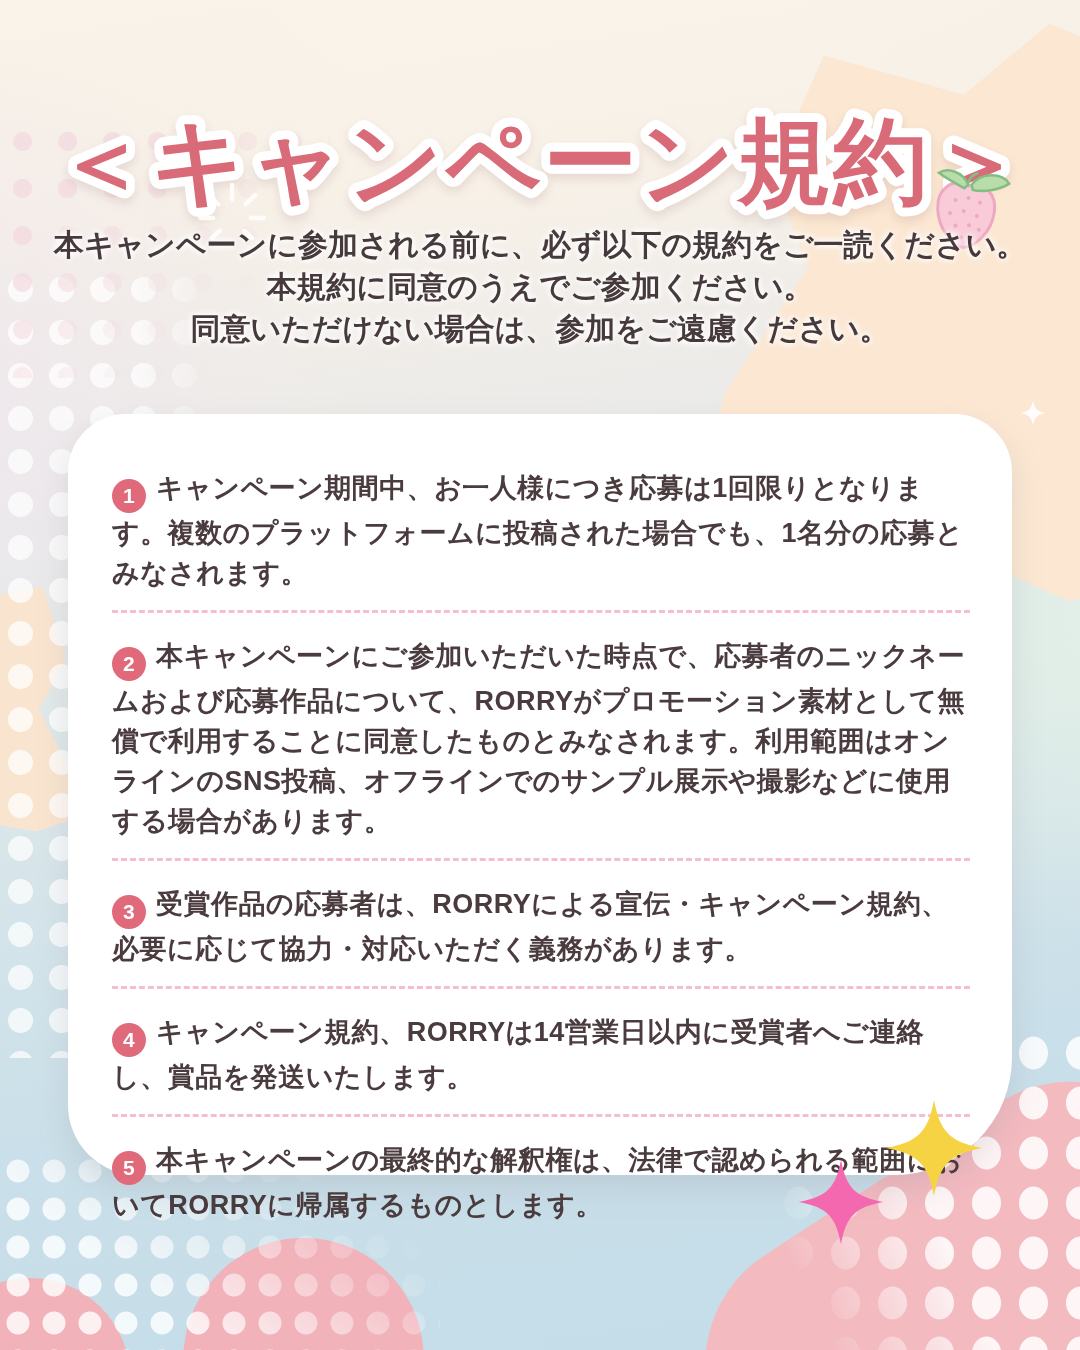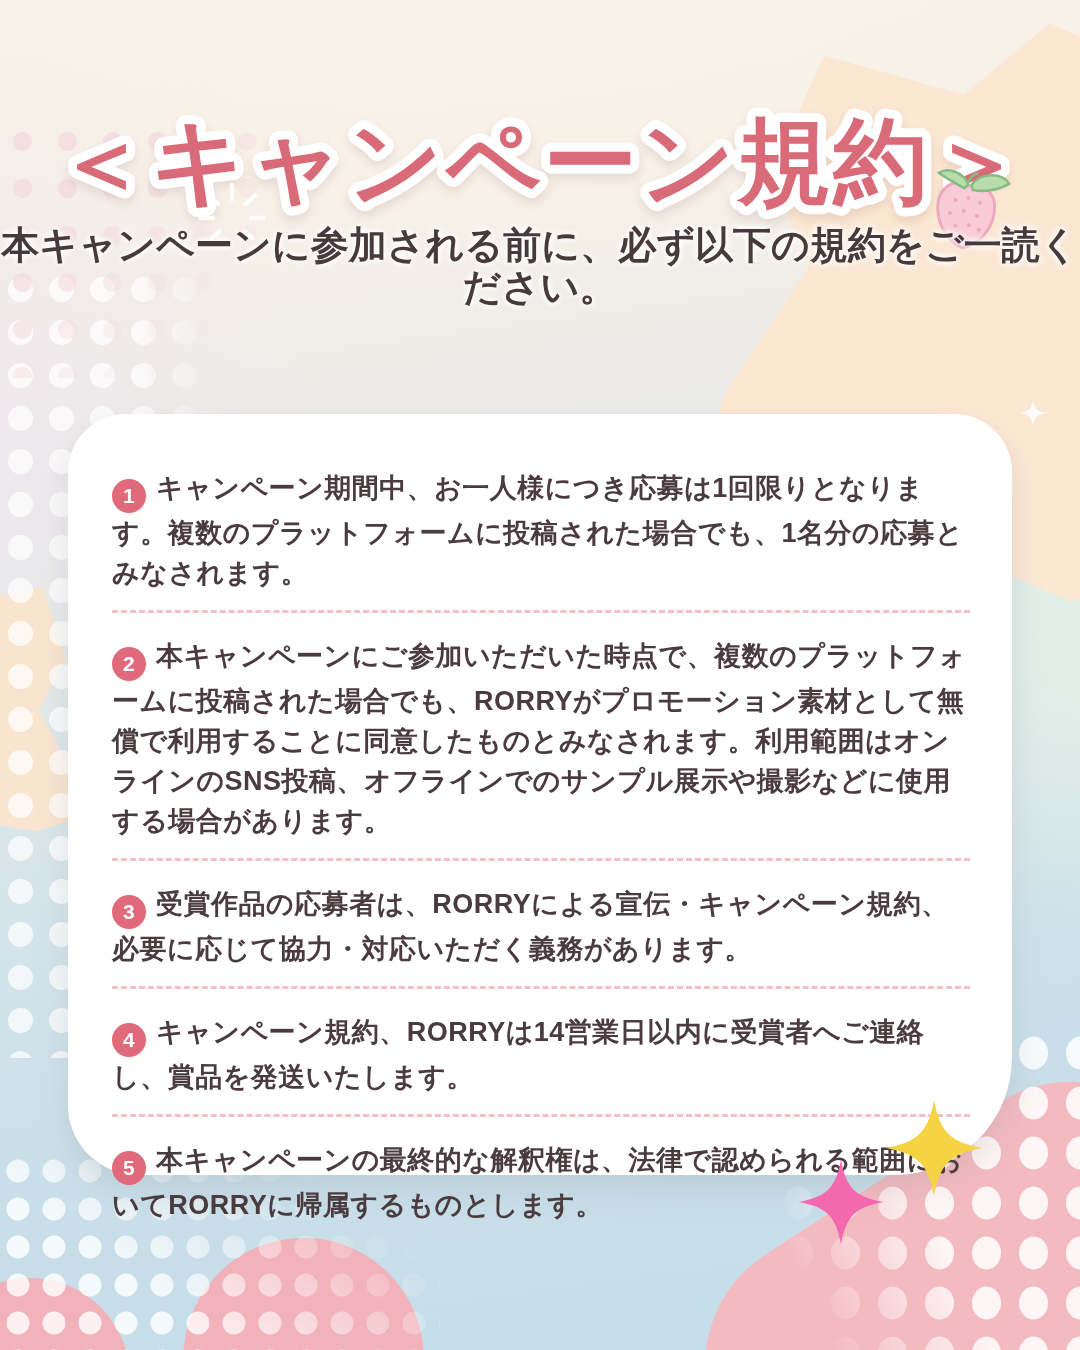--- a/index.html
+++ b/index.html
@@ -32,21 +32,21 @@
     background-image:radial-gradient(circle,rgba(255,255,255,0.8) 11px,rgba(255,255,255,0) 12px);background-size:36px 38px;
     -webkit-mask-image:linear-gradient(38deg,#000 32%,transparent 80%);
             mask-image:linear-gradient(38deg,#000 32%,transparent 80%);}
   .blob{background:#f1b2ba;}
   .blob-corner{left:-70px;top:1278px;width:200px;height:200px;border-radius:50%;}
   .blob-hill{left:185px;top:1238px;width:240px;height:220px;border-radius:120px 120px 20px 20px;transform:rotate(8deg);}
   .blob-right{right:-170px;top:1150px;width:540px;height:360px;border-radius:130px;transform:rotate(-33deg);background:#f3bac0;}
   
   .title-wrap{left:0;top:78px;width:1080px;text-align:right;filter:drop-shadow(0 5px 5px rgba(140,100,100,0.16));}
   
-  .intro{left:0;top:224px;width:1080px;text-align:center;color:#473a3d;font-size:38px;line-height:42px;font-weight:bold;
+  .intro{left:0;top:224px;width:1080px;text-align:center;color:#473a3d;font-size:30px;line-height:42px;font-weight:bold;
     text-shadow:0 0 6px #fff,0 0 6px #fff,0 0 10px rgba(255,255,255,0.9);}
   
   .card{left:68px;top:414px;width:944px;height:761px;background:#fff;
     border-radius:58px 58px 118px 70px;
     box-shadow:0 14px 30px rgba(150,145,155,0.22);
     padding:54px 42px 0 44px;box-sizing:border-box;}
   .rule{color:#4a3b3e;font-size:27px;line-height:40px;font-weight:bold;letter-spacing:0.5px;}
   .badge{display:inline-flex;width:34px;height:34px;border-radius:50%;background:#e0697a;color:#fff;
     align-items:center;justify-content:center;font-size:21px;font-weight:bold;margin-right:10px;vertical-align:-6px;}
   .sep{border:none;border-top:3px dashed #f2bfca;margin:17px 0 23px 0;}
@@ -106,29 +106,31 @@
       <circle cx="64" cy="74" r="2.4"></circle>
     <circle cx="44" cy="85" r="2.4"></circle>
   </g>
   <path d="M46 22 C38 8 20 4 10 12 C20 18 30 22 42 27 Z" fill="#b8dcaa" stroke="#84bd84" stroke-width="3"></path>
   <path d="M50 22 C60 6 84 4 94 16 C82 26 64 29 52 28 Z" fill="#b8dcaa" stroke="#84bd84" stroke-width="3"></path>
   <path d="M46 20 C47 14 50 10 55 8" fill="none" stroke="#84bd84" stroke-width="3" stroke-linecap="round"></path>
 </svg>
 
 <div class="abs intro">
   <div>本キャンペーンに参加される前に、必ず以下の規約をご一読ください。</div>
+  <div>本規約に同意のうえでご参加ください。</div>
+  <div>同意いただけない場合は、参加をご遠慮ください。</div>
 </div>
 
 <div class="abs card">
   <div class="rule">
     <span class="badge">1</span><span>キャンペーン期間中、お一人様につき応募は1回限りとなります。複数のプラットフォームに投稿された場合でも、1名分の応募とみなされます。</span>
   </div>
   <hr class="sep">
   <div class="rule">
-    <span class="badge">2</span><span>本キャンペーンにご参加いただいた時点で、複数のプラットフォームに投稿された場合でも、RORRYがプロモーション素材として無償で利用することに同意したものとみなされます。利用範囲はオンラインのSNS投稿、オフラインでのサンプル展示や撮影などに使用する場合があります。</span>
+    <span class="badge">2</span><span>本キャンペーンにご参加いただいた時点で、応募者のニックネームおよび応募作品について、RORRYがプロモーション素材として無償で利用することに同意したものとみなされます。利用範囲はオンラインのSNS投稿、オフラインでのサンプル展示や撮影などに使用する場合があります。</span>
   </div>
   <hr class="sep">
   <div class="rule">
     <span class="badge">3</span><span>受賞作品の応募者は、RORRYによる宣伝・キャンペーン規約、必要に応じて協力・対応いただく義務があります。</span>
   </div>
   <hr class="sep">
   <div class="rule">
     <span class="badge">4</span><span>キャンペーン規約、RORRYは14営業日以内に受賞者へご連絡し、賞品を発送いたします。</span>
   </div>
   <hr class="sep">

